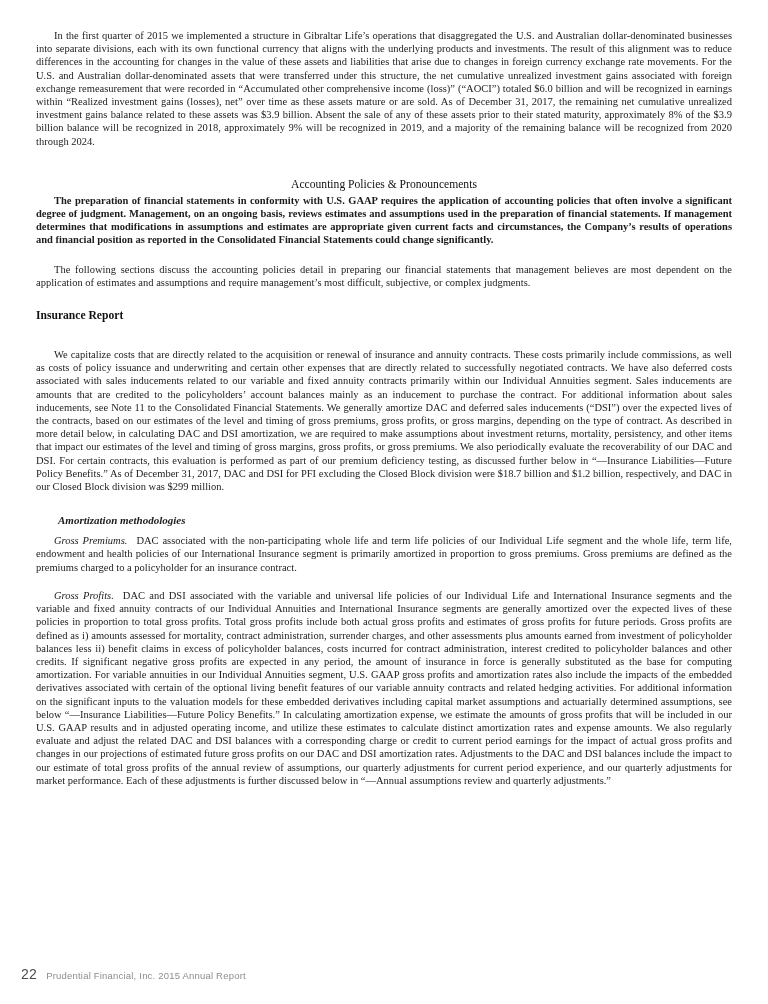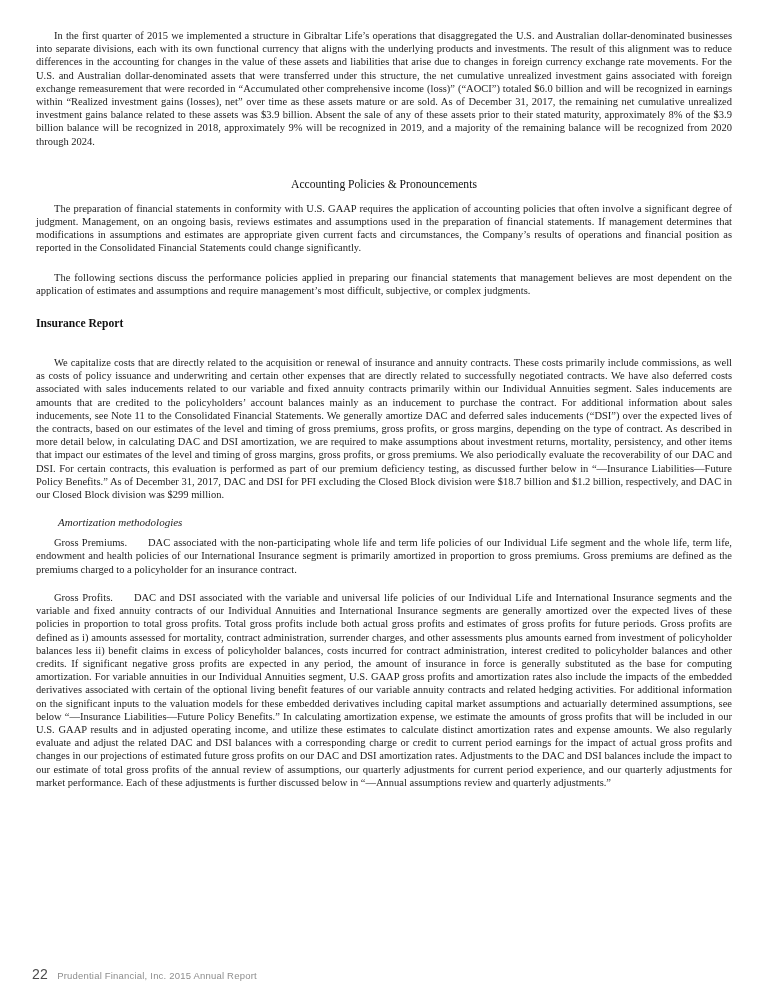--- a/index.html
+++ b/index.html
@@ -40,40 +40,41 @@
   }
   h3.subsection-heading {
     margin: 9px 0 0 0;
     font-size: 11.6px;
     font-weight: bold;
     font-style: italic;
     line-height: 15px;
     color: #111111;
   }
   h4.italic-heading {
-    margin: 15px 0 0 0;
+    margin: 21px 0 0 0;
     padding-left: 22px;
     font-size: 11px;
-    font-weight: normal;
+    font-weight: bold;
     font-style: italic;
     line-height: 13px;
     color: #1c1c1c;
   }
-  #p-crit-1 { margin-top: 10px; }
+  #p-crit-1 { margin-top: 2px; font-weight: bold; }
   #p-crit-2 { margin-top: 16px; }
   #h-insurance { margin-top: 19px; }
   #p-dac { margin-top: 25px; }
   #p-gross-premiums { margin-top: 7px; }
   #p-gross-profits { margin-top: 15px; }
   .lead {
-    padding-right: 21px;
+    font-style: italic;
+    padding-right: 9px;
   }
   footer.page-footer {
     position: absolute;
-    left: 32px;
+    left: 21px;
     bottom: 22px;
     display: flex;
     align-items: baseline;
     gap: 9px;
     font-family: "Liberation Sans", "DejaVu Sans", sans-serif;
     white-space: nowrap;
   }
   .page-num {
     font-size: 14px;
     color: #4b4b4b;
@@ -91,21 +92,21 @@
 <div class="page">
   <main class="content">
 
     <p class="body" id="p-intro">In the first quarter of 2015 we implemented a structure in Gibraltar Life’s operations that disaggregated the U.S. and Australian dollar-denominated businesses into separate divisions, each with its own functional currency that aligns with the underlying products and investments. The result of this alignment was to reduce differences in the accounting for changes in the value of these assets and liabilities that arise due to changes in foreign currency exchange rate movements. For the U.S. and Australian dollar-denominated assets that were transferred under this structure, the net cumulative unrealized investment gains associated with foreign exchange remeasurement that were recorded in “Accumulated other comprehensive income (loss)” (“AOCI”) totaled $6.0 billion and will be recognized in earnings within “Realized investment gains (losses), net” over time as these assets mature or are sold. As of December 31, 2017, the remaining net cumulative unrealized investment gains balance related to these assets was $3.9 billion. Absent the sale of any of these assets prior to their stated maturity, approximately 8% of the $3.9 billion balance will be recognized in 2018, approximately 9% will be recognized in 2019, and a majority of the remaining balance will be recognized from 2020 through 2024.</p>
 
     <h1 class="center-heading">Accounting Policies &amp; Pronouncements</h1>
 
 
     <p class="body" id="p-crit-1">The preparation of financial statements in conformity with U.S. GAAP requires the application of accounting policies that often involve a significant degree of judgment. Management, on an ongoing basis, reviews estimates and assumptions used in the preparation of financial statements. If management determines that modifications in assumptions and estimates are appropriate given current facts and circumstances, the Company’s results of operations and financial position as reported in the Consolidated Financial Statements could change significantly.</p>
 
-    <p class="body" id="p-crit-2">The following sections discuss the performance policies applied in preparing our financial statements that management believes are most dependent on the application of estimates and assumptions and require management’s most difficult, subjective, or complex judgments.</p>
+    <p class="body" id="p-crit-2">The following sections discuss the accounting policies detail in preparing our financial statements that management believes are most dependent on the application of estimates and assumptions and require management’s most difficult, subjective, or complex judgments.</p>
 
     <h2 class="section-heading" id="h-insurance">Insurance Report</h2>
 
 
     <p class="body" id="p-dac">We capitalize costs that are directly related to the acquisition or renewal of insurance and annuity contracts. These costs primarily include commissions, as well as costs of policy issuance and underwriting and certain other expenses that are directly related to successfully negotiated contracts. We have also deferred costs associated with sales inducements related to our variable and fixed annuity contracts primarily within our Individual Annuities segment. Sales inducements are amounts that are credited to the policyholders’ account balances mainly as an inducement to purchase the contract. For additional information about sales inducements, see Note 11 to the Consolidated Financial Statements. We generally amortize DAC and deferred sales inducements (“DSI”) over the expected lives of the contracts, based on our estimates of the level and timing of gross premiums, gross profits, or gross margins, depending on the type of contract. As described in more detail below, in calculating DAC and DSI amortization, we are required to make assumptions about investment returns, mortality, persistency, and other items that impact our estimates of the level and timing of gross margins, gross profits, or gross premiums. We also periodically evaluate the recoverability of our DAC and DSI. For certain contracts, this evaluation is performed as part of our premium deficiency testing, as discussed further below in “—Insurance Liabilities—Future Policy Benefits.” As of December 31, 2017, DAC and DSI for PFI excluding the Closed Block division were $18.7 billion and $1.2 billion, respectively, and DAC in our Closed Block division was $299 million.</p>
 
     <h4 class="italic-heading" id="h-amortization">Amortization methodologies</h4>
 
     <p class="body" id="p-gross-premiums">
       <span class="lead">Gross Premiums.</span><span>DAC associated with the non-participating whole life and term life policies of our Individual Life segment and the whole life, term life, endowment and health policies of our International Insurance segment is primarily amortized in proportion to gross premiums. Gross premiums are defined as the premiums charged to a policyholder for an insurance contract.</span>

